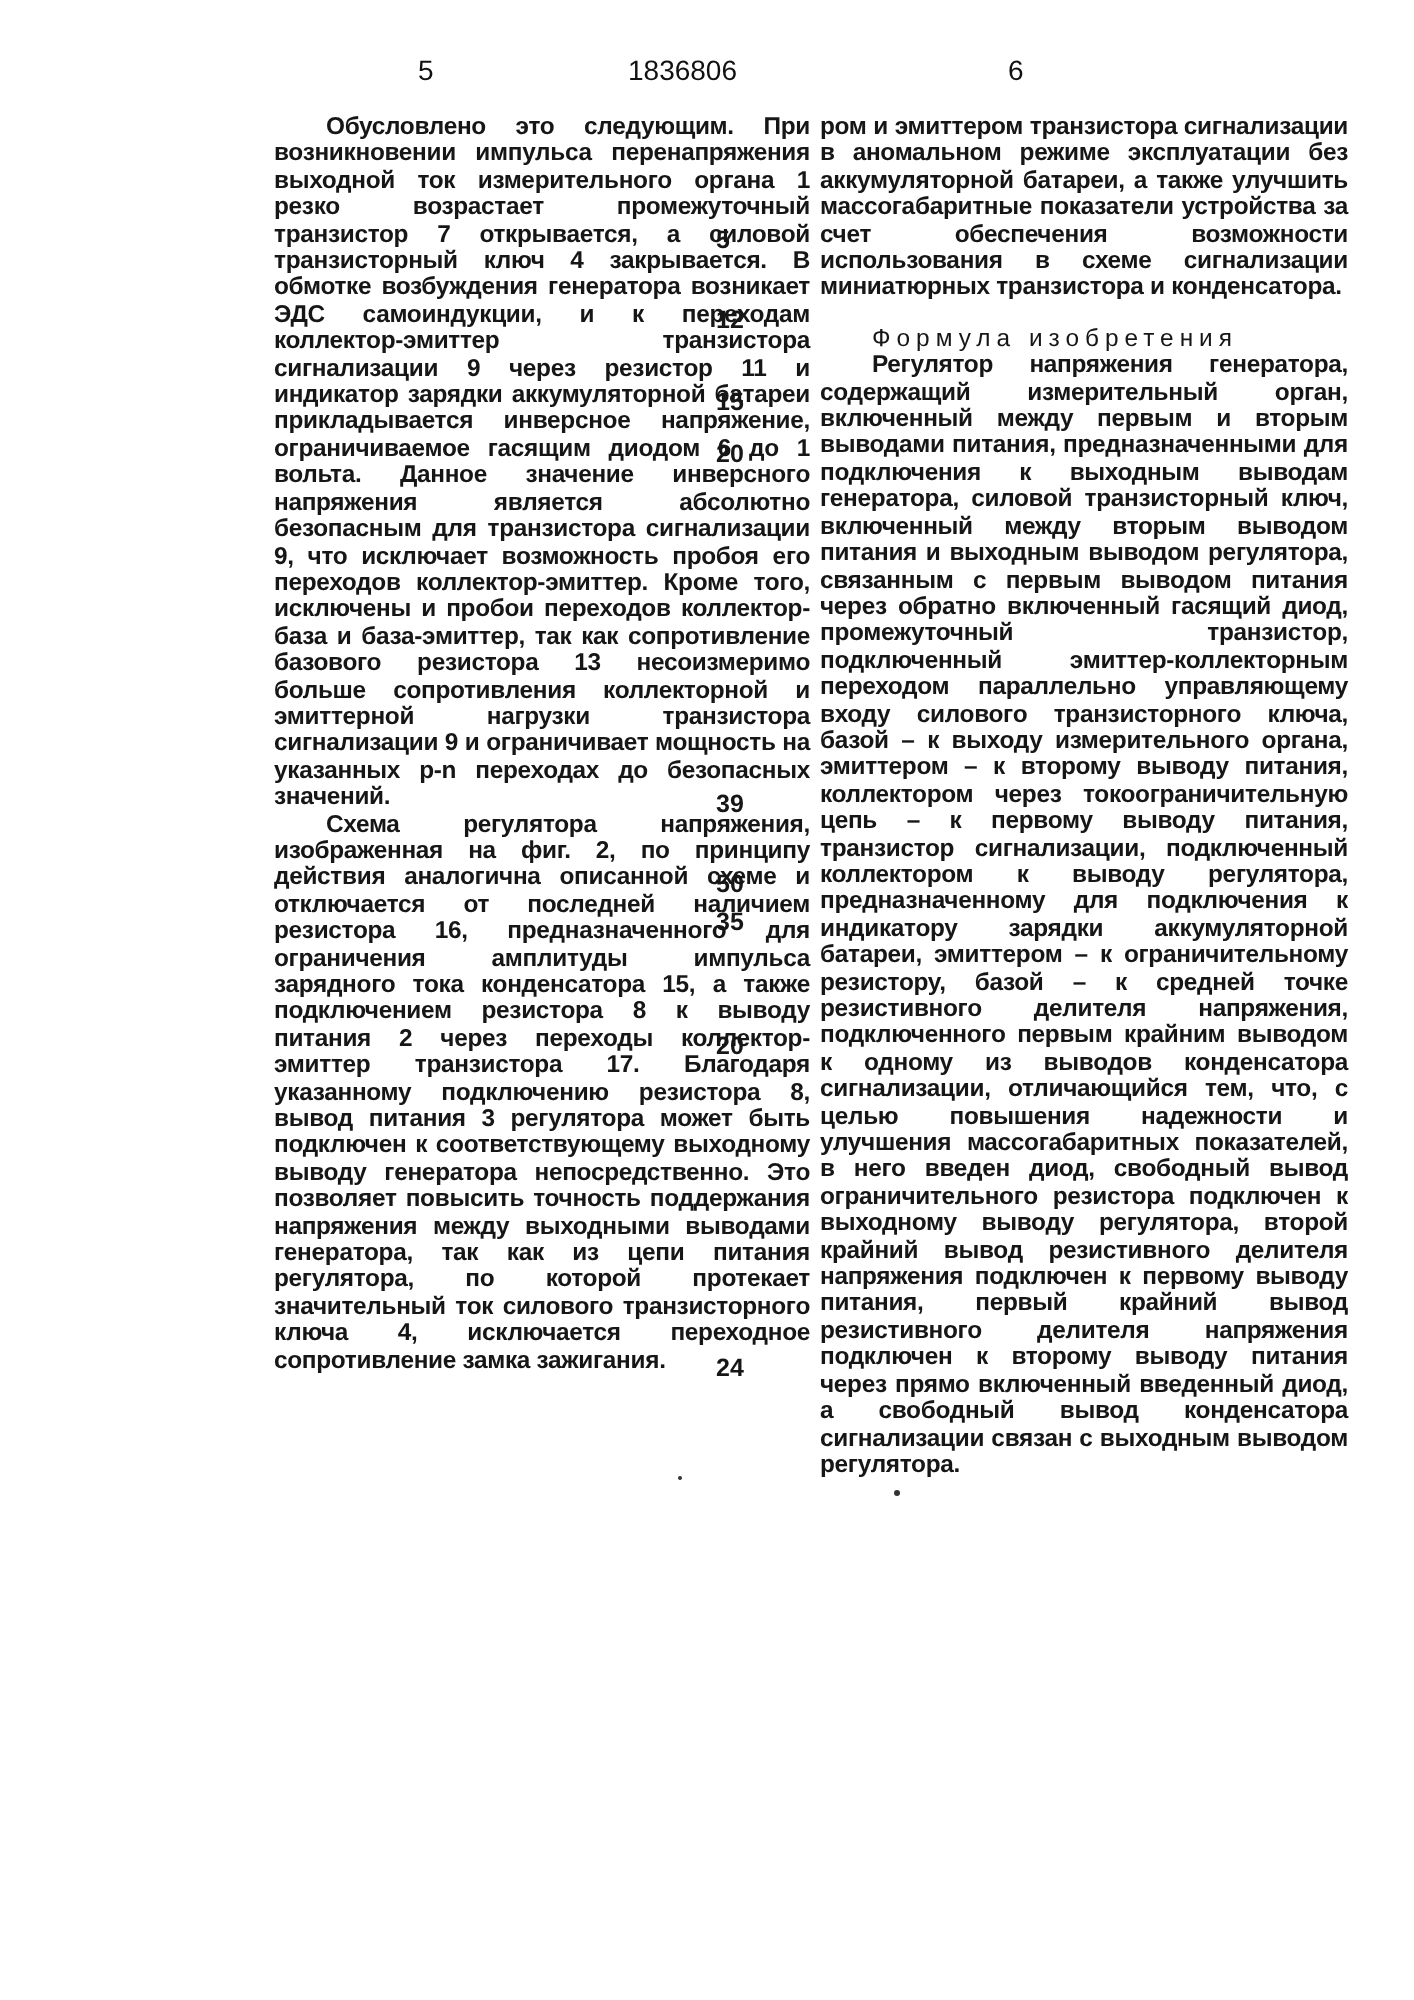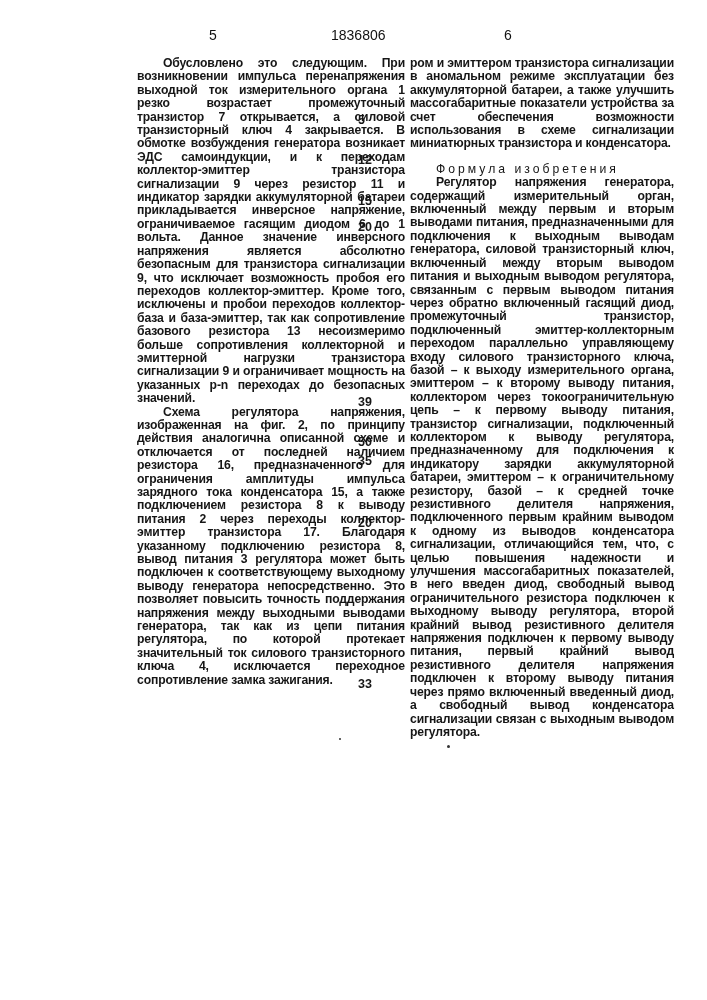--- a/index.html
+++ b/index.html
@@ -1,21 +1,21 @@
 <!DOCTYPE html>
 <html><head>
 <meta charset="utf-8">
 <style>
   html, body { margin: 0; padding: 0; background: #ffffff; }
   body { width: 707px; height: 1000px; position: relative; overflow: hidden;
          font-family: "Liberation Sans", sans-serif; color: #161616; }
   .page { position: absolute; left: 0; top: 0; width: 707px; height: 1000px; }
   .hdr { position: absolute; top: 27px; font-size: 14px; color: #111; }
   .hdr.left  { left: 209px; }
-  .hdr.mid   { left: 331px; }
+  .hdr.mid   { left: 314px; }
   .hdr.right { left: 504px; }
   .col { position: absolute; top: 57px; width: 268px; font-size: 12.2px; line-height: 13.4px;
          text-align: justify; font-weight: bold; letter-spacing: -0.15px; }
   .col.left  { left: 91px; margin-left: 46px; }
   .col.right { left: 410px; width: 264px; top: 57px; }
   .col p { margin: 0; text-indent: 0; }
   .col p.indent { text-indent: 26px; }
   .col .heading { text-align: left; padding-left: 26px; letter-spacing: 3px; margin: 12px 0 0 0; font-weight: normal; }
   .col.right p.first { margin-top: 0; }
   .gutter { position: absolute; left: 358px; top: 57px; width: 24px; font-size: 12.5px; font-weight: bold; }
@@ -37,21 +37,21 @@
 
   <div class="gutter">
     <span style="top:56px">5</span>
     <span style="top:96px">12</span>
     <span style="top:137px">15</span>
     <span style="top:163px">20</span>
     <span style="top:338px">39</span>
     <span style="top:378px">50</span>
     <span style="top:397px">35</span>
     <span style="top:459px">20</span>
-    <span style="top:620px">33</span>
+    <span style="top:620px">24</span>
   </div>
 
   <div class="col right">
     <p class="first">ром и эмиттером транзистора сигнализации в аномальном режиме эксплуатации без аккумуляторной батареи, а также улучшить массогабаритные показатели устройства за счет обеспечения возможности использования в схеме сигнализации миниатюрных транзистора и конденсатора.</p>
     <p class="heading">Формула изобретения</p>
     <p class="indent">Регулятор напряжения генератора, содержащий измерительный орган, включенный между первым и вторым выводами питания, предназначенными для подключения к выходным выводам генератора, силовой транзисторный ключ, включенный между вторым выводом питания и выходным выводом регулятора, связанным с первым выводом питания через обратно включенный гасящий диод, промежуточный транзистор, подключенный эмиттер-коллекторным переходом параллельно управляющему входу силового транзисторного ключа, базой – к выходу измерительного органа, эмиттером – к второму выводу питания, коллектором через токоограничительную цепь – к первому выводу питания, транзистор сигнализации, подключенный коллектором к выводу регулятора, предназначенному для подключения к индикатору зарядки аккумуляторной батареи, эмиттером – к ограничительному резистору, базой – к средней точке резистивного делителя напряжения, подключенного первым крайним выводом к одному из выводов конденсатора сигнализации, отличающийся тем, что, с целью повышения надежности и улучшения массогабаритных показателей, в него введен диод, свободный вывод ограничительного резистора подключен к выходному выводу регулятора, второй крайний вывод резистивного делителя напряжения подключен к первому выводу питания, первый крайний вывод резистивного делителя напряжения подключен к второму выводу питания через прямо включенный введенный диод, а свободный вывод конденсатора сигнализации связан с выходным выводом регулятора.</p>
   </div>
 
   <div class="speck" style="left:447px; top:745px"></div>
   <div class="speck" style="left:339px; top:738px; width:2px; height:2px"></div>

